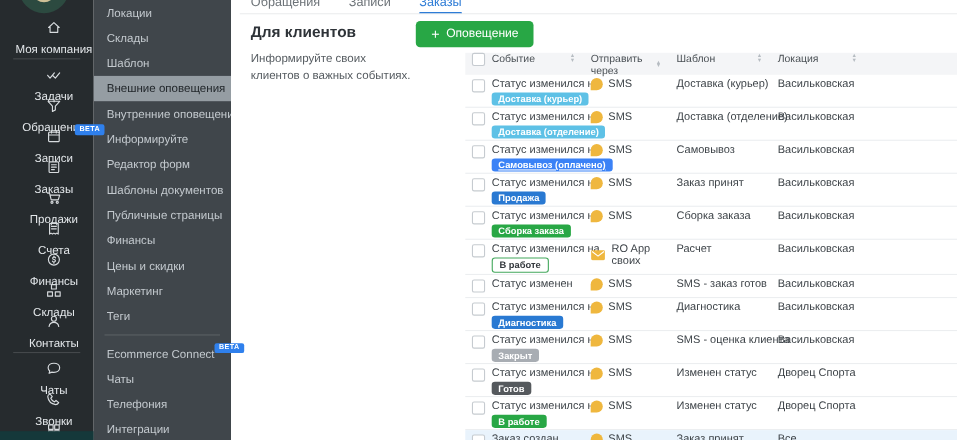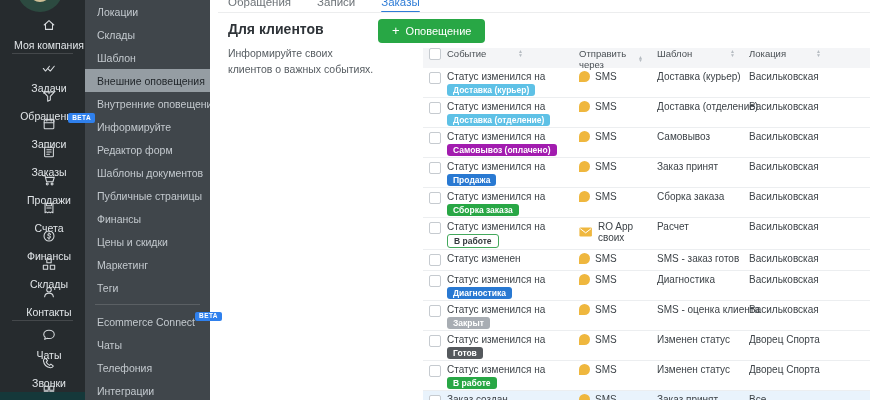--- a/index.html
+++ b/index.html
@@ -54,21 +54,21 @@
     border: none; border-radius: 4px; font-size: 11px; font-family: "Liberation Sans", sans-serif;
     padding: 6px 14px; margin-bottom: 5px; cursor: pointer; }
   .add-btn .plus { font-size: 13px; line-height: 10px; }
 
   .table { margin-left: 45px; width: 447px; font-size: 10px; color: #3d4348; }
   .thead { display: flex; background: #f4f5f7; height: 20px; align-items: flex-start;
     font-size: 9.5px; color: #4a5055; }
   .cell { flex-shrink: 0; }
   .col-cb { width: 24px; padding-left: 6px; }
   .col-event { width: 86px; }
-  .col-channel { width: 78px; padding-left: 4px; margin-left: 42px; }
+  .col-channel { width: 78px; padding-left: 4px; }
   .col-template { width: 92px; padding-left: 4px; }
   .col-location { width: 86px; padding-left: 4px; }
   .col-actions { flex: 1; }
   .hcell { display: flex; align-items: center; }
   .sort { margin-left: auto; margin-right: 10px; display: flex; flex-direction: column;
     font-size: 5px; line-height: 3.5px; color: #b6bcc2; cursor: pointer; }
   .checkbox { display: inline-block; width: 12px; height: 12px; background: #fff;
     border: 1px solid #c6cbd0; border-radius: 2px; cursor: pointer; }
   .trow { display: flex; border-bottom: 1px solid #eceef0; align-items: flex-start;
     padding-top: 3px; cursor: pointer; }
@@ -364,21 +364,21 @@
       <span class="channel-label">SMS</span>
     </div>
     <div class="cell col-template tpl-cell">Доставка (отделение)</div>
     <div class="cell col-location loc-cell">Васильковская</div>
     <div class="cell col-actions"></div>
   </div>
               <div class="trow">
     <div class="cell col-cb"><span class="checkbox"></span></div>
     <div class="cell col-event">
       <div class="event-line">Статус изменился на</div>
-      <span class="badge" style="background: #a21caf; color: rgb(255, 255, 255);">Самовывоз (оплачено)</span>
+      <span class="badge" style="background: #3b82f6; color: rgb(255, 255, 255); text-decoration: underline;">Самовывоз (оплачено)</span>
     </div>
     <div class="cell col-channel channel-cell">
       <span class="channel-icon sms-icon"></span>
       <span class="channel-label">SMS</span>
     </div>
     <div class="cell col-template tpl-cell">Самовывоз</div>
     <div class="cell col-location loc-cell">Васильковская</div>
     <div class="cell col-actions"></div>
   </div>
               <div class="trow">

